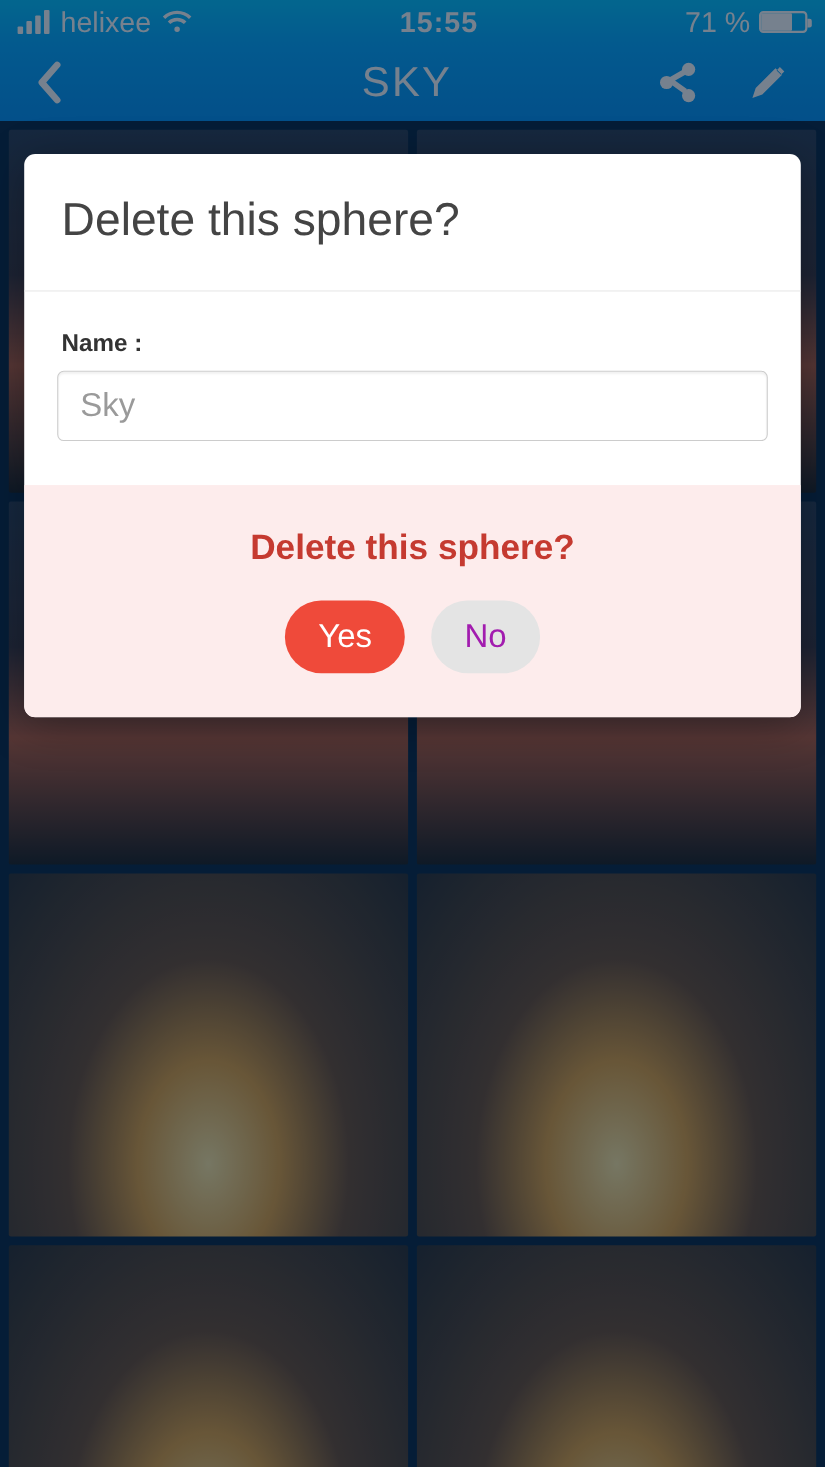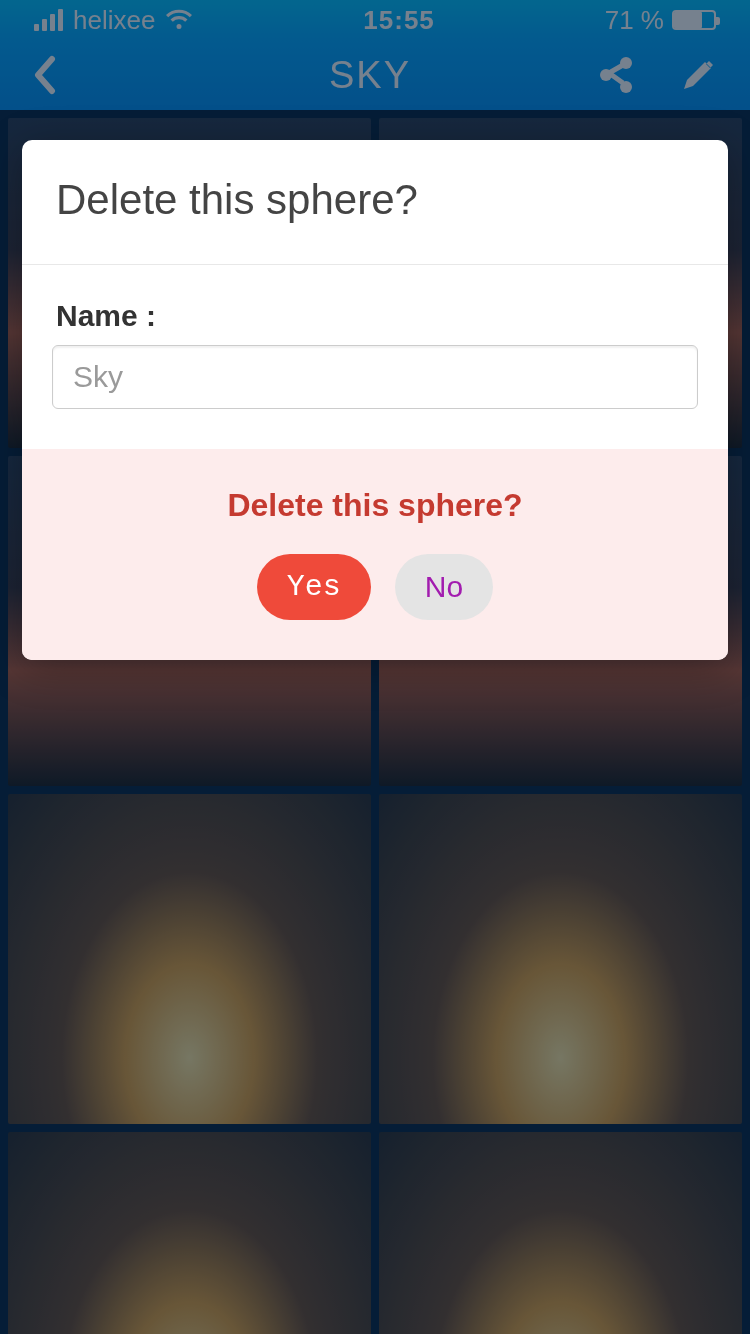--- a/index.html
+++ b/index.html
@@ -7,21 +7,21 @@
   body { position: relative; background: #0a2a4a; }
 
   
   .status-bar {
     height: 40px;
     width: 100%;
     background: linear-gradient(to bottom, #00c3ff, #00a8ff);
     display: flex;
     align-items: center;
     justify-content: space-between;
-    padding: 0 34px;
+    padding: 0 16px;
     color: #fff;
     font-size: 26px;
     font-weight: 400;
   }
   .status-left { display: flex; align-items: center; gap: 10px; }
   .signal-bars { display: flex; align-items: flex-end; gap: 3px; height: 22px; }
   .signal-bars span { width: 5px; background: #fff; border-radius: 1px; }
   .signal-bars span:nth-child(1){height:7px}
   .signal-bars span:nth-child(2){height:12px}
   .signal-bars span:nth-child(3){height:17px}
@@ -79,21 +79,21 @@
     overflow:hidden;
     box-shadow: 0 8px 40px rgba(0,0,0,0.3);
     margin-top: 10px;
   }
   .modal-header {
     padding: 36px 34px 40px;
     border-bottom: 1px solid #e8e8e8;
   }
   .modal-title { font-size: 42px; color:#444; font-weight:400; }
   .modal-body { padding: 34px 30px 40px; }
-  .field-label { font-size:30px; font-weight:700; color:#333; margin-left:4px; margin-bottom:12px; }
+  .field-label { font-size:22px; font-weight:700; color:#333; margin-left:4px; margin-bottom:12px; }
   .text-input {
     width:100%;
     height:64px;
     border:1px solid #ccc;
     border-radius:6px;
     background:#fff;
     font-size:30px;
     color:#9a9a9a;
     padding: 0 20px;
     box-shadow: inset 0 2px 2px rgba(0,0,0,0.06);
@@ -105,21 +105,21 @@
   }
   .danger-title { color:#c53a30; font-size:32px; font-weight:700; margin-bottom:30px; }
   .btn-row { display:flex; justify-content:center; gap:24px; }
   .pill-btn {
     border:none; border-radius:999px;
     height:66px; min-width:94px;
     padding: 0 30px;
     font-size:30px; font-weight:400;
     cursor:pointer;
   }
-  .pill-yes { background:#ef4a3a; color:#fff;font-family:Liberation Mono, monospace; }
+  .pill-yes { background:#ef4a3a; color:#fff; }
   .pill-no  { background:#e4e4e4; color:#a21caf; }
 </style>
 </head>
 <body>
 
 <div class="status-bar">
   <div class="status-left">
     <div class="signal-bars">
       <span></span>
         <span></span>

